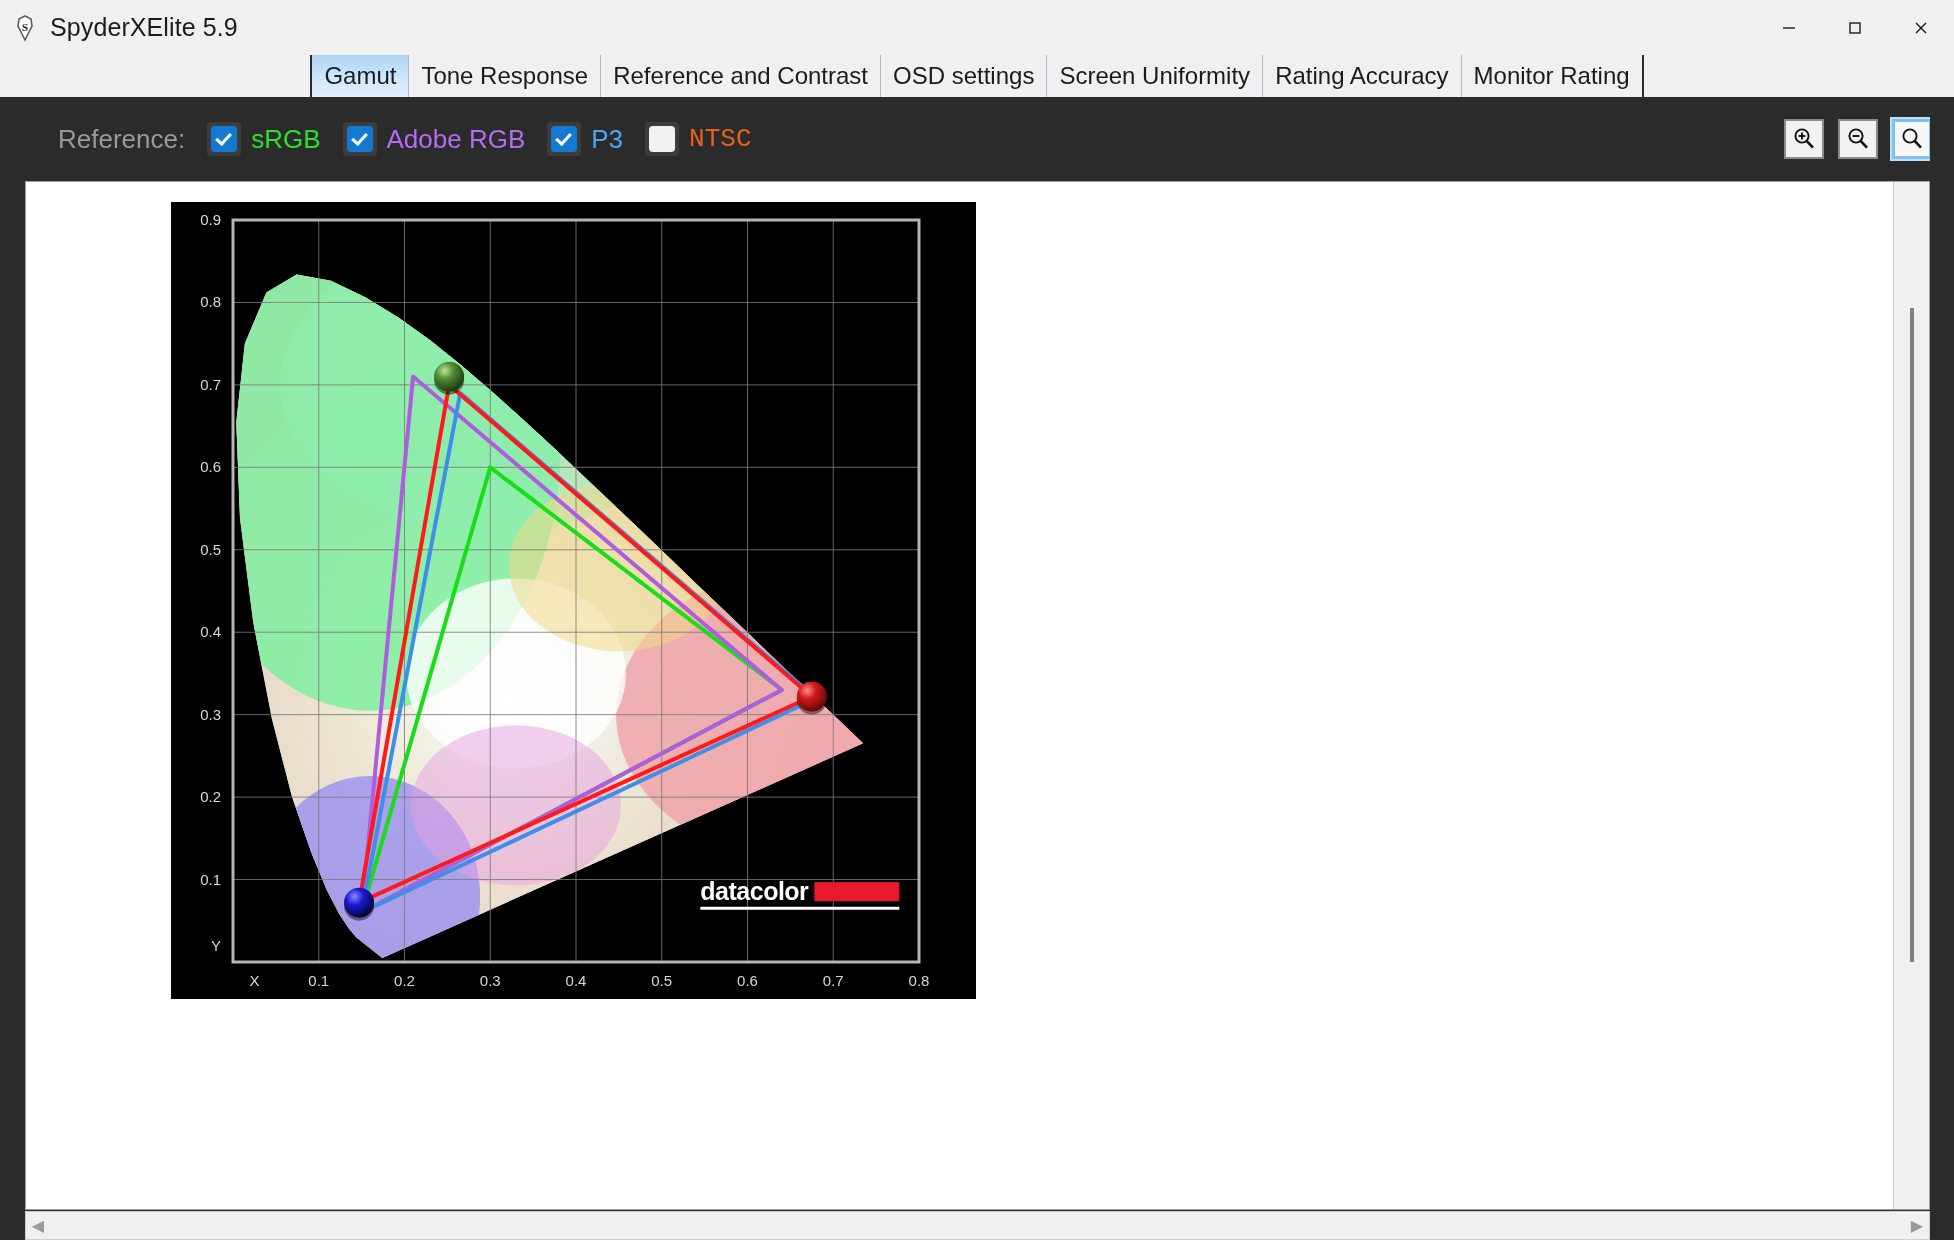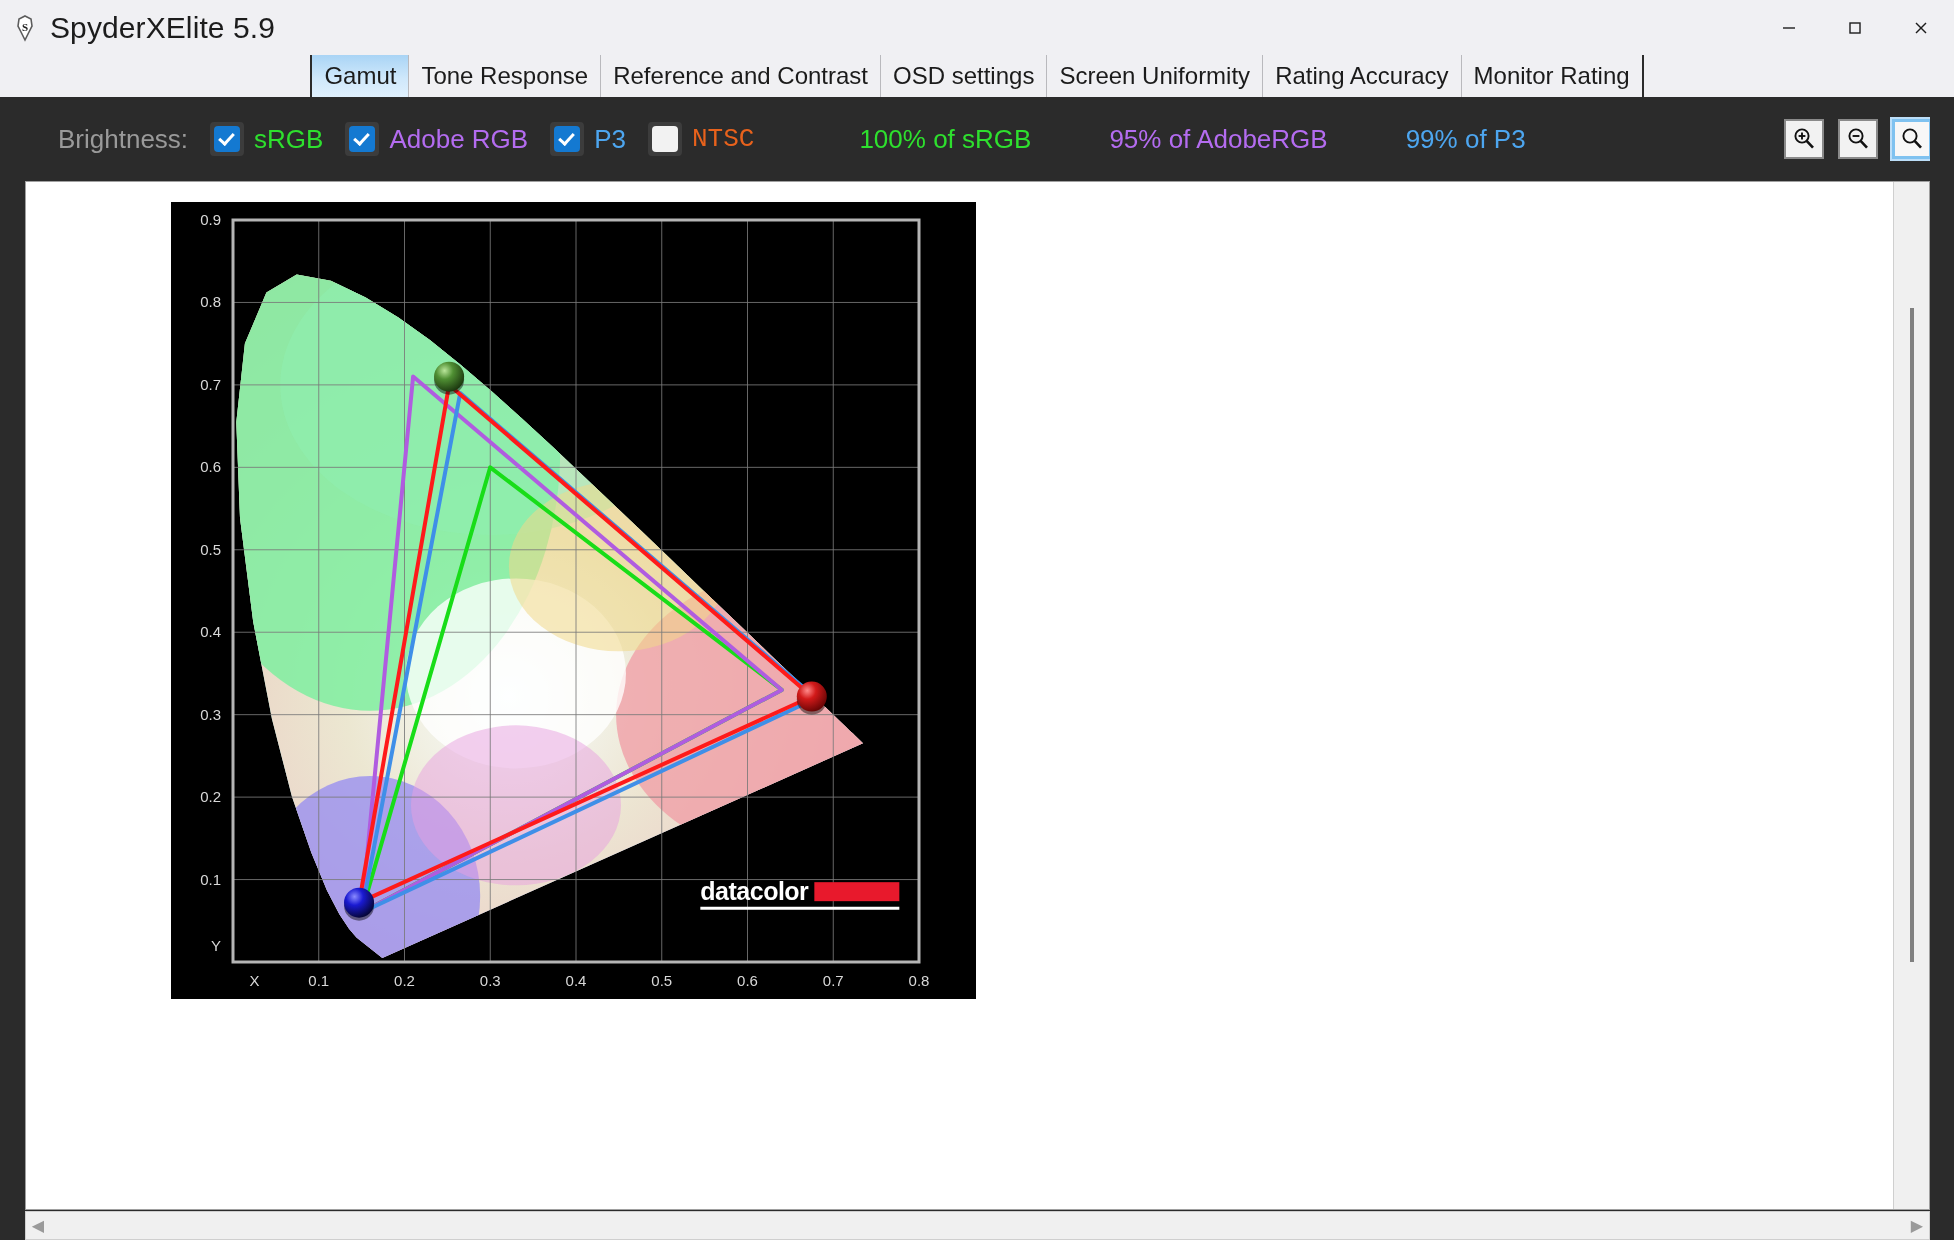--- a/index.html
+++ b/index.html
@@ -14,21 +14,21 @@
   .titlebar{
     position:absolute;left:0;top:0;width:1954px;height:55px;
     background:#f0f0f3;display:flex;align-items:center;
   }
   .app-logo{
     margin-left:10px;width:30px;height:30px;display:flex;
     align-items:center;justify-content:center;
   }
   .app-logo svg{display:block;}
   .app-title{
-    margin-left:10px;font-size:30px;color:#1c1c1c;letter-spacing:.1px;
+    margin-left:10px;font-size:25px;color:#1c1c1c;letter-spacing:.1px;
   }
   .winbtns{margin-left:auto;display:flex;height:55px;}
   .winbtn{
     width:66px;height:55px;display:flex;align-items:center;justify-content:center;
   }
 
   
   .tabstrip{
     position:absolute;left:0;top:55px;width:1954px;height:42px;
     background:#f0f0f3;display:flex;align-items:flex-start;
@@ -154,21 +154,21 @@
         <div class="tab">Tone Response</div>
         <div class="tab">Reference and Contrast</div>
         <div class="tab">OSD settings</div>
         <div class="tab">Screen Uniformity</div>
         <div class="tab">Rating Accuracy</div>
         <div class="tab">Monitor Rating</div>
       </div>
   </div>
 
   <div class="refbar">
-    <div class="ref-label">Brightness:</div>
+    <div class="ref-label">Reference:</div>
     <div id="ref-host" style="display:flex;align-items:center;">
         <div class="ref-item">
           <span class="cbox">
             <i></i>
           </span>
           <span class="ref-name" style="color: rgb(46, 224, 46);">sRGB</span>
         </div>
         <div class="ref-item">
           <span class="cbox">
             <i></i>
@@ -180,25 +180,20 @@
             <i></i>
           </span>
           <span class="ref-name" style="color: rgb(77, 166, 240);">P3</span>
         </div>
         <div class="ref-item">
           <span class="cbox off">
             <i></i>
           </span>
           <span class="ref-name" style="color: rgb(232, 98, 28); font-family: Liberation Mono, monospace;">NTSC</span>
         </div>
-      </div>
-    <div id="pct-host" style="display:flex;align-items:center;">
-        <div class="pct p1" style="color: rgb(46, 224, 46);">100% of sRGB</div>
-        <div class="pct p2" style="color: rgb(180, 108, 240);">95% of AdobeRGB</div>
-        <div class="pct p3" style="color: rgb(77, 166, 240);">99% of P3</div>
       </div>
 
     <div class="zoombtns">
       <div class="zbtn">
         <svg width="26" height="26" viewBox="0 0 26 26">
           <circle cx="11" cy="10" r="6.6" fill="none" stroke="#111" stroke-width="1.9"></circle>
           <line x1="15.6" y1="14.8" x2="22" y2="21.6" stroke="#111" stroke-width="2.6"></line>
           <line x1="7.6" y1="10" x2="14.4" y2="10" stroke="#111" stroke-width="1.9"></line>
           <line x1="11" y1="6.6" x2="11" y2="13.4" stroke="#111" stroke-width="1.9"></line>
         </svg>

